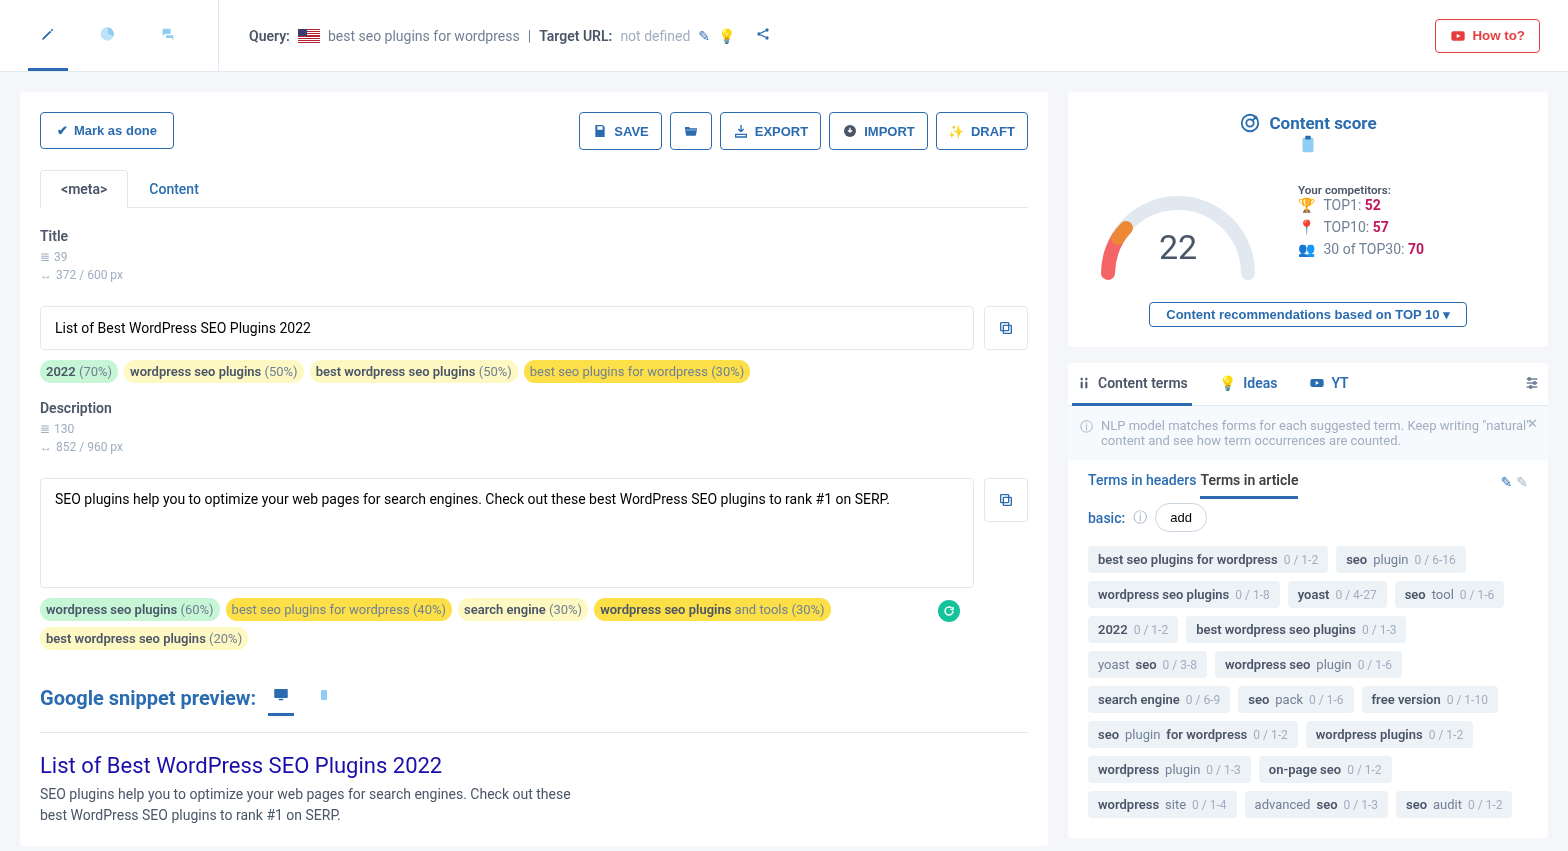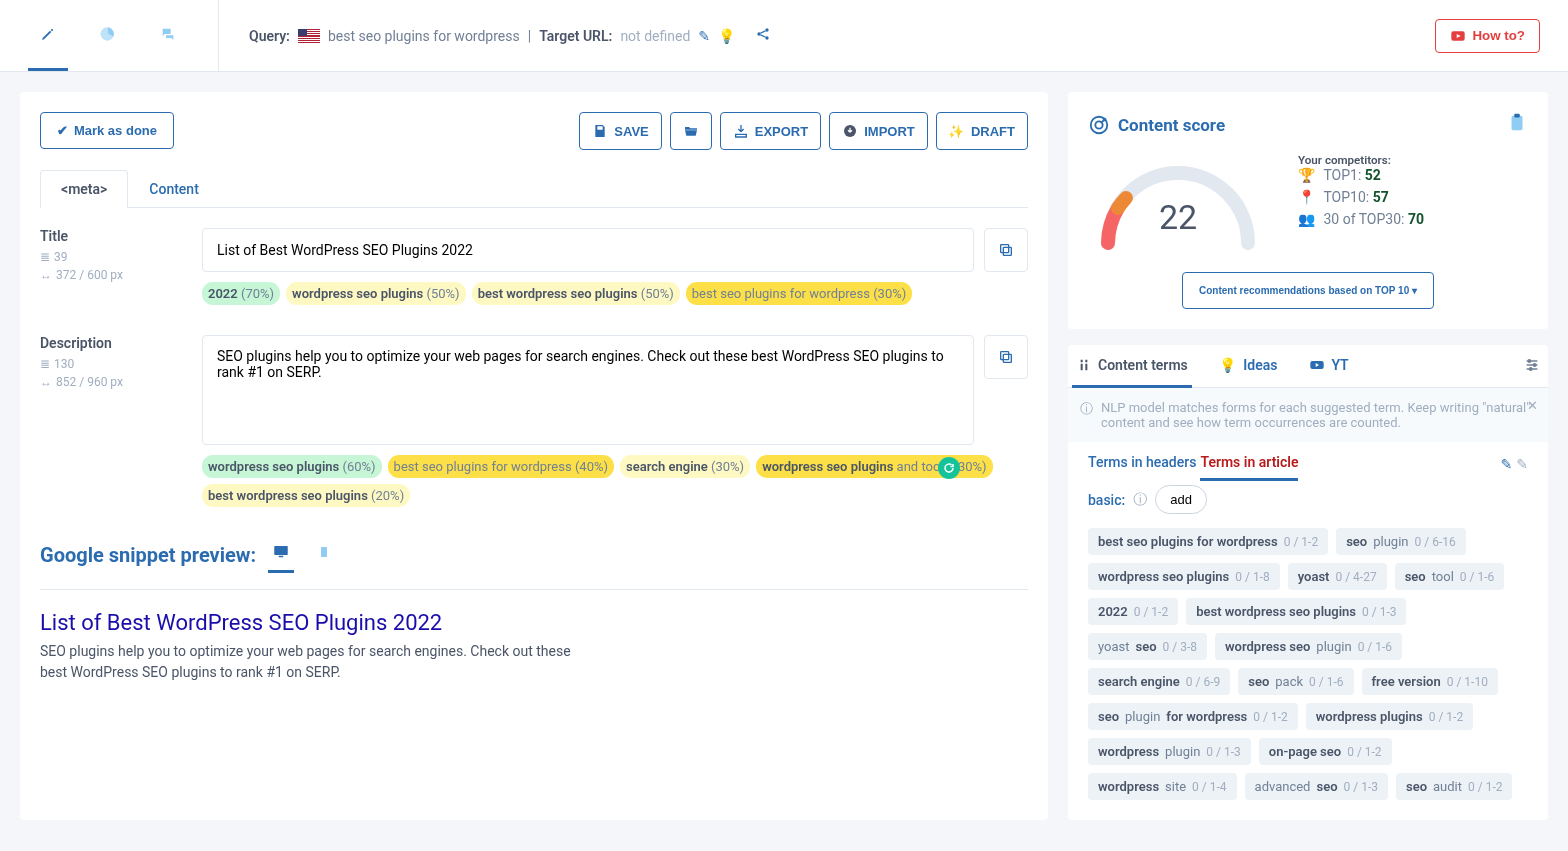--- a/index.html
+++ b/index.html
@@ -16,21 +16,21 @@
 .main { display: flex; gap: 20px; padding: 20px; }
 .left { flex: 1; background: #fff; border-radius: 4px; padding: 20px; }
 .right { width: 480px; display: flex; flex-direction: column; gap: 16px; }
 .action-row { display: flex; justify-content: space-between; margin-bottom: 20px; align-items: flex-start; }
 .btn { border: 1px solid #2b6cb0; background: #fff; color: #2b6cb0; padding: 10px 16px; border-radius: 4px; font-weight: 600; display: inline-flex; align-items: center; gap: 6px; cursor: pointer; font-size: 13px; text-transform: uppercase; }
 .btn-group { display: flex; gap: 8px; }
 .btn.small { padding: 10px 12px; }
 .tabs-row { display: flex; border-bottom: 1px solid #e2e8f0; margin-bottom: 20px; }
 .tab { padding: 10px 20px; cursor: pointer; color: #2b6cb0; font-weight: 500; border: 1px solid transparent; border-bottom: none; }
 .tab.active { border-color: #e2e8f0; background: #fff; color: #4a5568; font-weight: 600; border-radius: 4px 4px 0 0; margin-bottom: -1px; }
-.field-row { display: flex; gap: 12px; margin-bottom: 30px; }
+.field-row { display: flex; gap: 20px; margin-bottom: 17px; flex-direction: column; }
 .field-label { width: 150px; flex-shrink: 0; }
 .field-label h4 { font-weight: 600; color: #4a5568; margin-bottom: 6px; }
 .field-label .meta { color: #a0aec0; font-size: 12px; display: flex; align-items: center; gap: 4px; margin-bottom: 4px; }
 .field-content { flex: 1; }
 .input-wrap { display: flex; gap: 10px; margin-bottom: 10px; }
 input[type=text], textarea { width: 100%; border: 1px solid #e2e8f0; border-radius: 4px; padding: 12px 14px; font-size: 14px; font-family: inherit; resize: none; }
 textarea { height: 110px; position: relative; }
 .icon-btn { width: 44px; height: 44px; border: 1px solid #e2e8f0; border-radius: 4px; background: #fff; display: flex; align-items: center; justify-content: center; cursor: pointer; flex-shrink: 0; }
 .chips { display: flex; flex-wrap: wrap; gap: 6px; }
 .chip { padding: 4px 6px; border-radius: 11px; font-size: 13px; }
@@ -42,39 +42,39 @@
 .preview-header { display: flex; align-items: center; gap: 12px; margin: 30px 0 16px; }
 .preview-header h3 { color: #2b6cb0; font-weight: 700; font-size: 20px; }
 .device-tabs { display: flex; gap: 20px; }
 .device-tab { padding: 6px 4px; cursor: pointer; border-bottom: 3px solid transparent; }
 .device-tab.active { border-bottom-color: #2b6cb0; }
 hr { border: none; border-top: 1px solid #e2e8f0; margin: 10px 0 20px; }
 .snippet-url { color: #4a5568; font-size: 14px; margin-bottom: 4px; }
 .snippet-title { color: #1a0dab; font-size: 22px; margin-bottom: 6px; }
 .snippet-desc { color: #4a5568; font-size: 14px; max-width: 560px; line-height: 1.5; }
 .card { background: #fff; border-radius: 4px; padding: 20px; }
-.score-header { display: flex; justify-content: space-between; align-items: center; margin-bottom: 16px; }
+.score-header { display: flex; justify-content: space-between; align-items: center; margin-bottom: 24px; flex-direction: column; }
 .score-title { color: #2b6cb0; font-weight: 700; font-size: 17px; display: flex; align-items: center; gap: 8px; }
 .score-body { display: flex; gap: 30px; align-items: flex-start; }
 .gauge-wrap { width: 180px; position: relative; }
 .gauge-num { position: absolute; top: 50%; left: 50%; transform: translate(-50%, -20%); font-size: 34px; font-weight: 400; color: #4a5568; }
 .competitors { flex: 1; }
 .competitors h5 { font-weight: 600; color: #4a5568; }
 .comp-row { display: flex; align-items: center; gap: 8px; font-size: 14px; color: #718096; margin-bottom: 6px; }
-.comp-row b { color: #14532d; }
-.rec-btn { display: block; margin: 16px auto 0; border: 1px solid #2b6cb0; color: #2b6cb0; background: #fff; padding: 12px 16px; border-radius: 4px; font-weight: 600; cursor: pointer; font-size: 10px; }
+.comp-row b { color: #be185d; }
+.rec-btn { display: block; margin: 16px auto 0; border: 1px solid #2b6cb0; color: #2b6cb0; background: #fff; padding: 4px 16px; border-radius: 4px; font-weight: 600; cursor: pointer; font-size: 13px; }
 .side-tabs { display: flex; gap: 24px; border-bottom: 1px solid #e2e8f0; padding: 0 4px; }
 .side-tab { padding: 12px 4px; cursor: pointer; color: #2b6cb0; font-weight: 600; display: flex; align-items: center; gap: 6px; border-bottom: 3px solid transparent; margin-bottom: -1px; }
 .side-tab.active { border-bottom-color: #2b6cb0; color: #4a5568; }
 .side-tab.muted { color: #718096; margin-left: auto; }
 .info-note { background: #f7fafc; padding: 12px; font-size: 13px; color: #a0aec0; display: flex; gap: 8px; position: relative; }
 .close-x { position: absolute; right: 10px; top: 10px; cursor: pointer; color: #a0aec0; }
 .sub-tabs { display: flex; gap: 4px; margin: 4px 0; align-items: center; }
 .sub-tab { padding: 8px 0; cursor: pointer; color: #2b6cb0; font-weight: 500; border-bottom: 3px solid transparent; }
-.sub-tab.active { color: #b91c1c; border-bottom-color: #2b6cb0; font-weight: 600; }
+.sub-tab.active { color: #404040; border-bottom-color: #2b6cb0; font-weight: 600; }
 .sub-tabs .spacer { flex: 1; }
 .small-icon { color: #2b6cb0; cursor: pointer; }
 .basic-row { display: flex; align-items: center; gap: 8px; margin-bottom: 14px; }
 .basic-label { color: #2b6cb0; font-weight: 500; }
 .add-btn { border: 1px solid #cbd5e0; background: #fff; padding: 6px 14px; border-radius: 16px; cursor: pointer; font-size: 13px; }
 .term-chips { display: flex; flex-wrap: wrap; gap: 8px; }
 .term { background: #edf2f7; padding: 6px 10px; border-radius: 4px; font-size: 13px; color: #718096; display: inline-flex; align-items: center; gap: 6px; cursor: pointer; }
 .term b { color: #4a5568; font-weight: 600; }
 .term .count { color: #a0aec0; font-size: 12px; }
 .grammarly { width: 22px; height: 22px; background: #15c39a; border-radius: 50%; position: absolute; bottom: 28px; right: 68px; display: flex; align-items: center; justify-content: center; }

